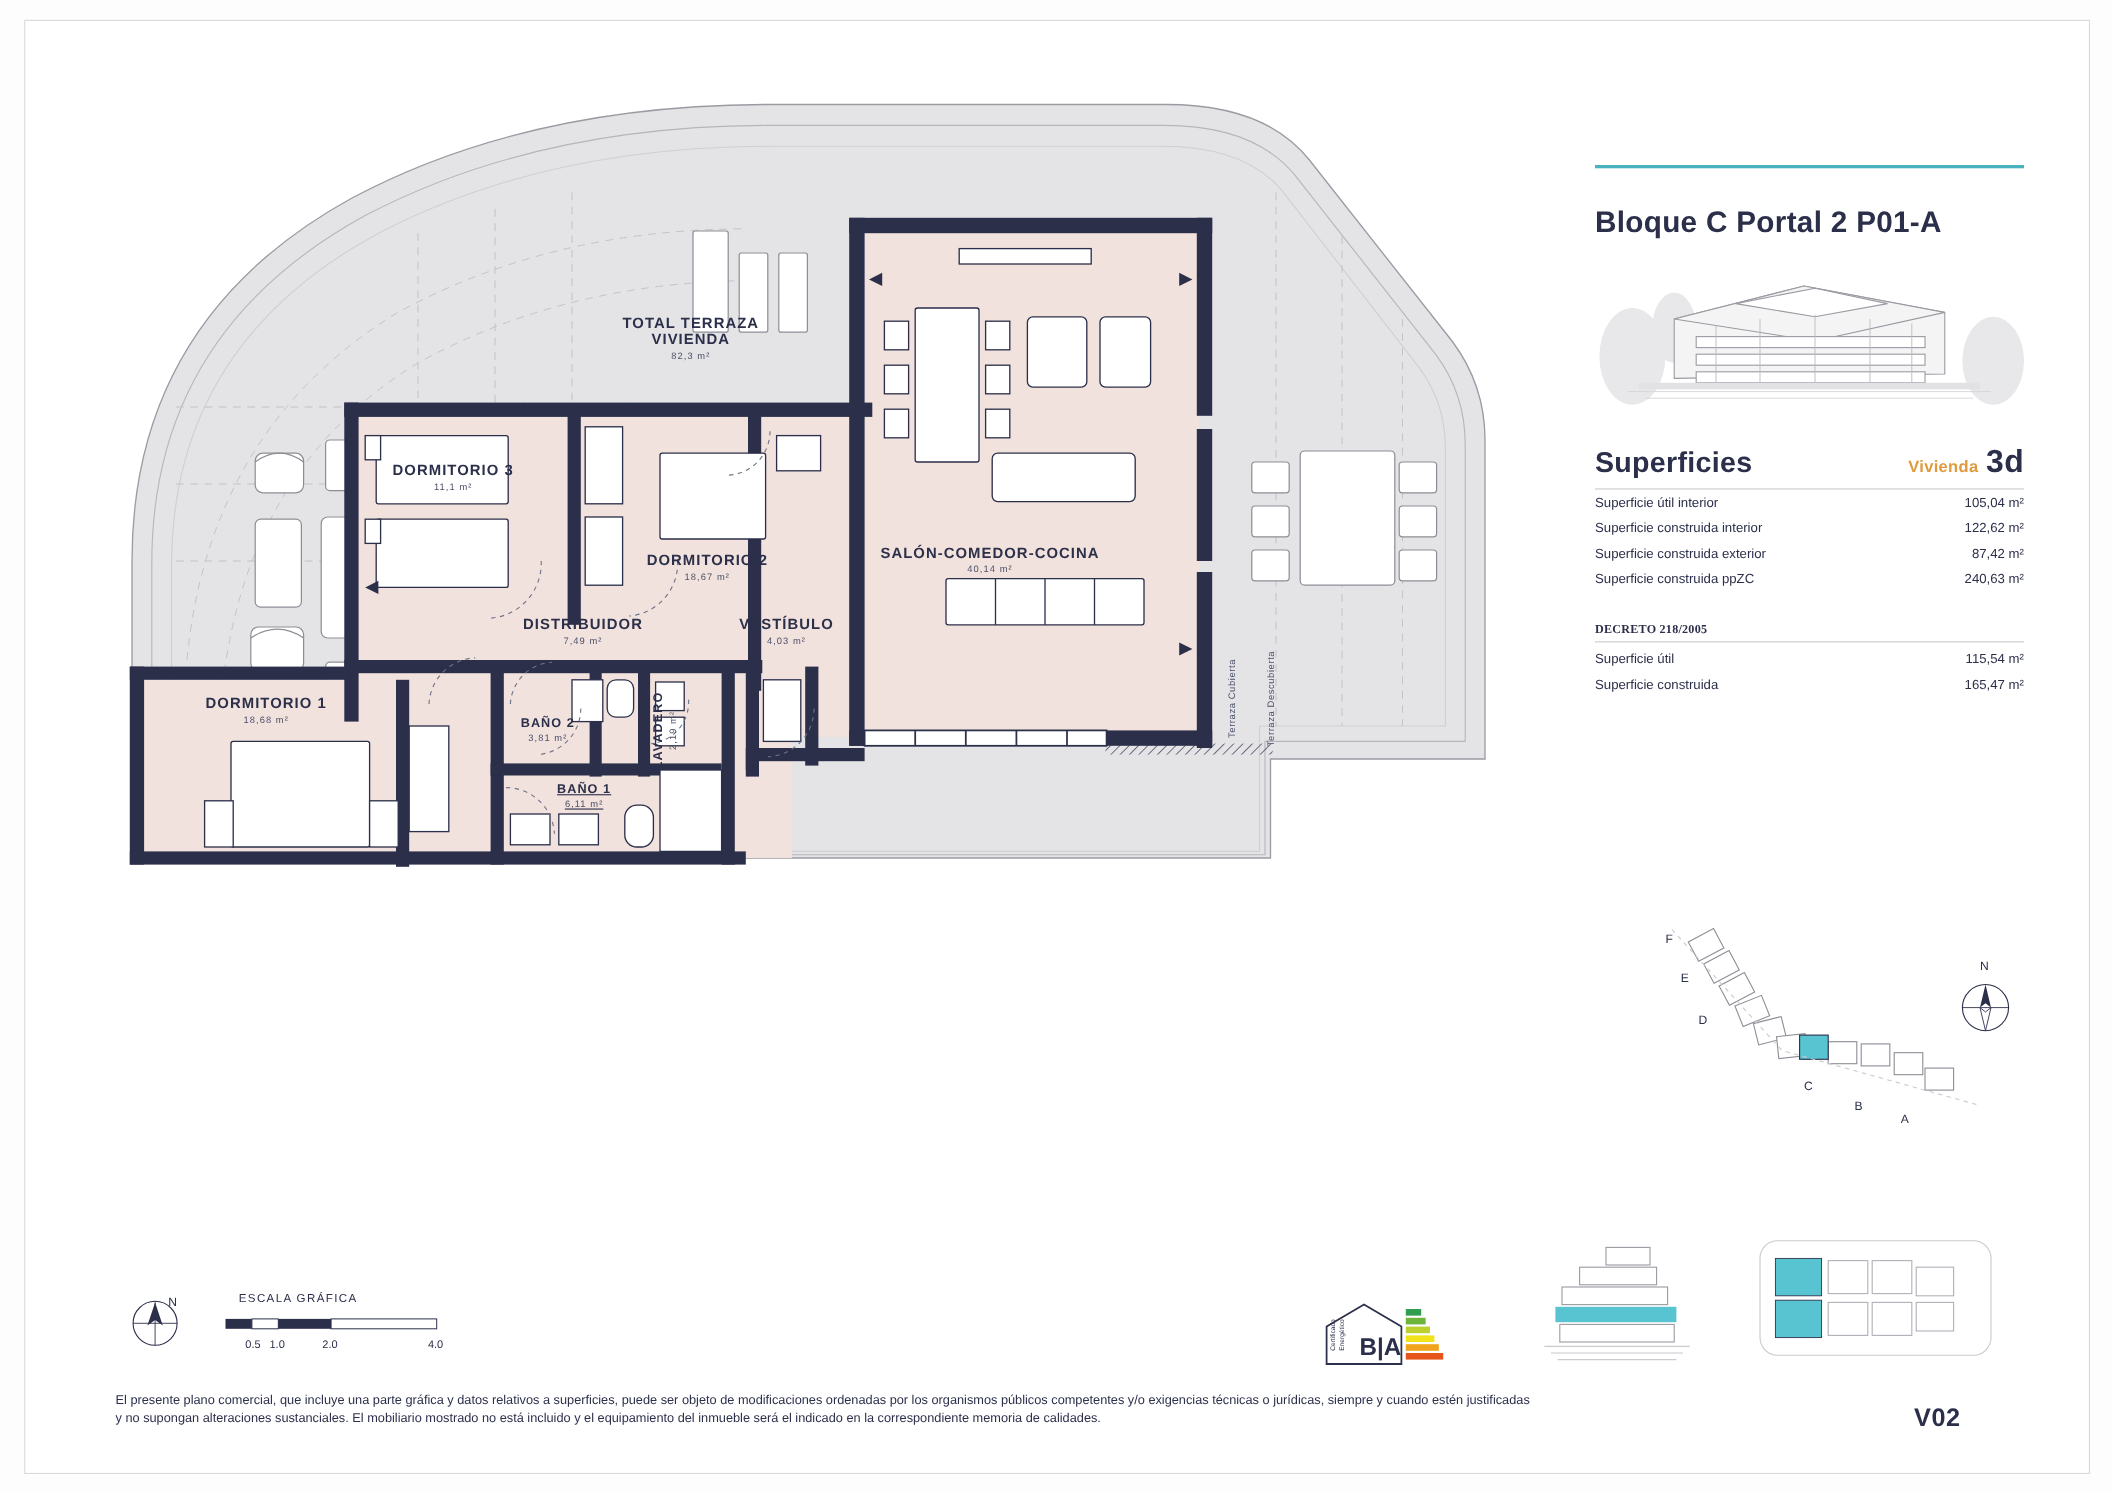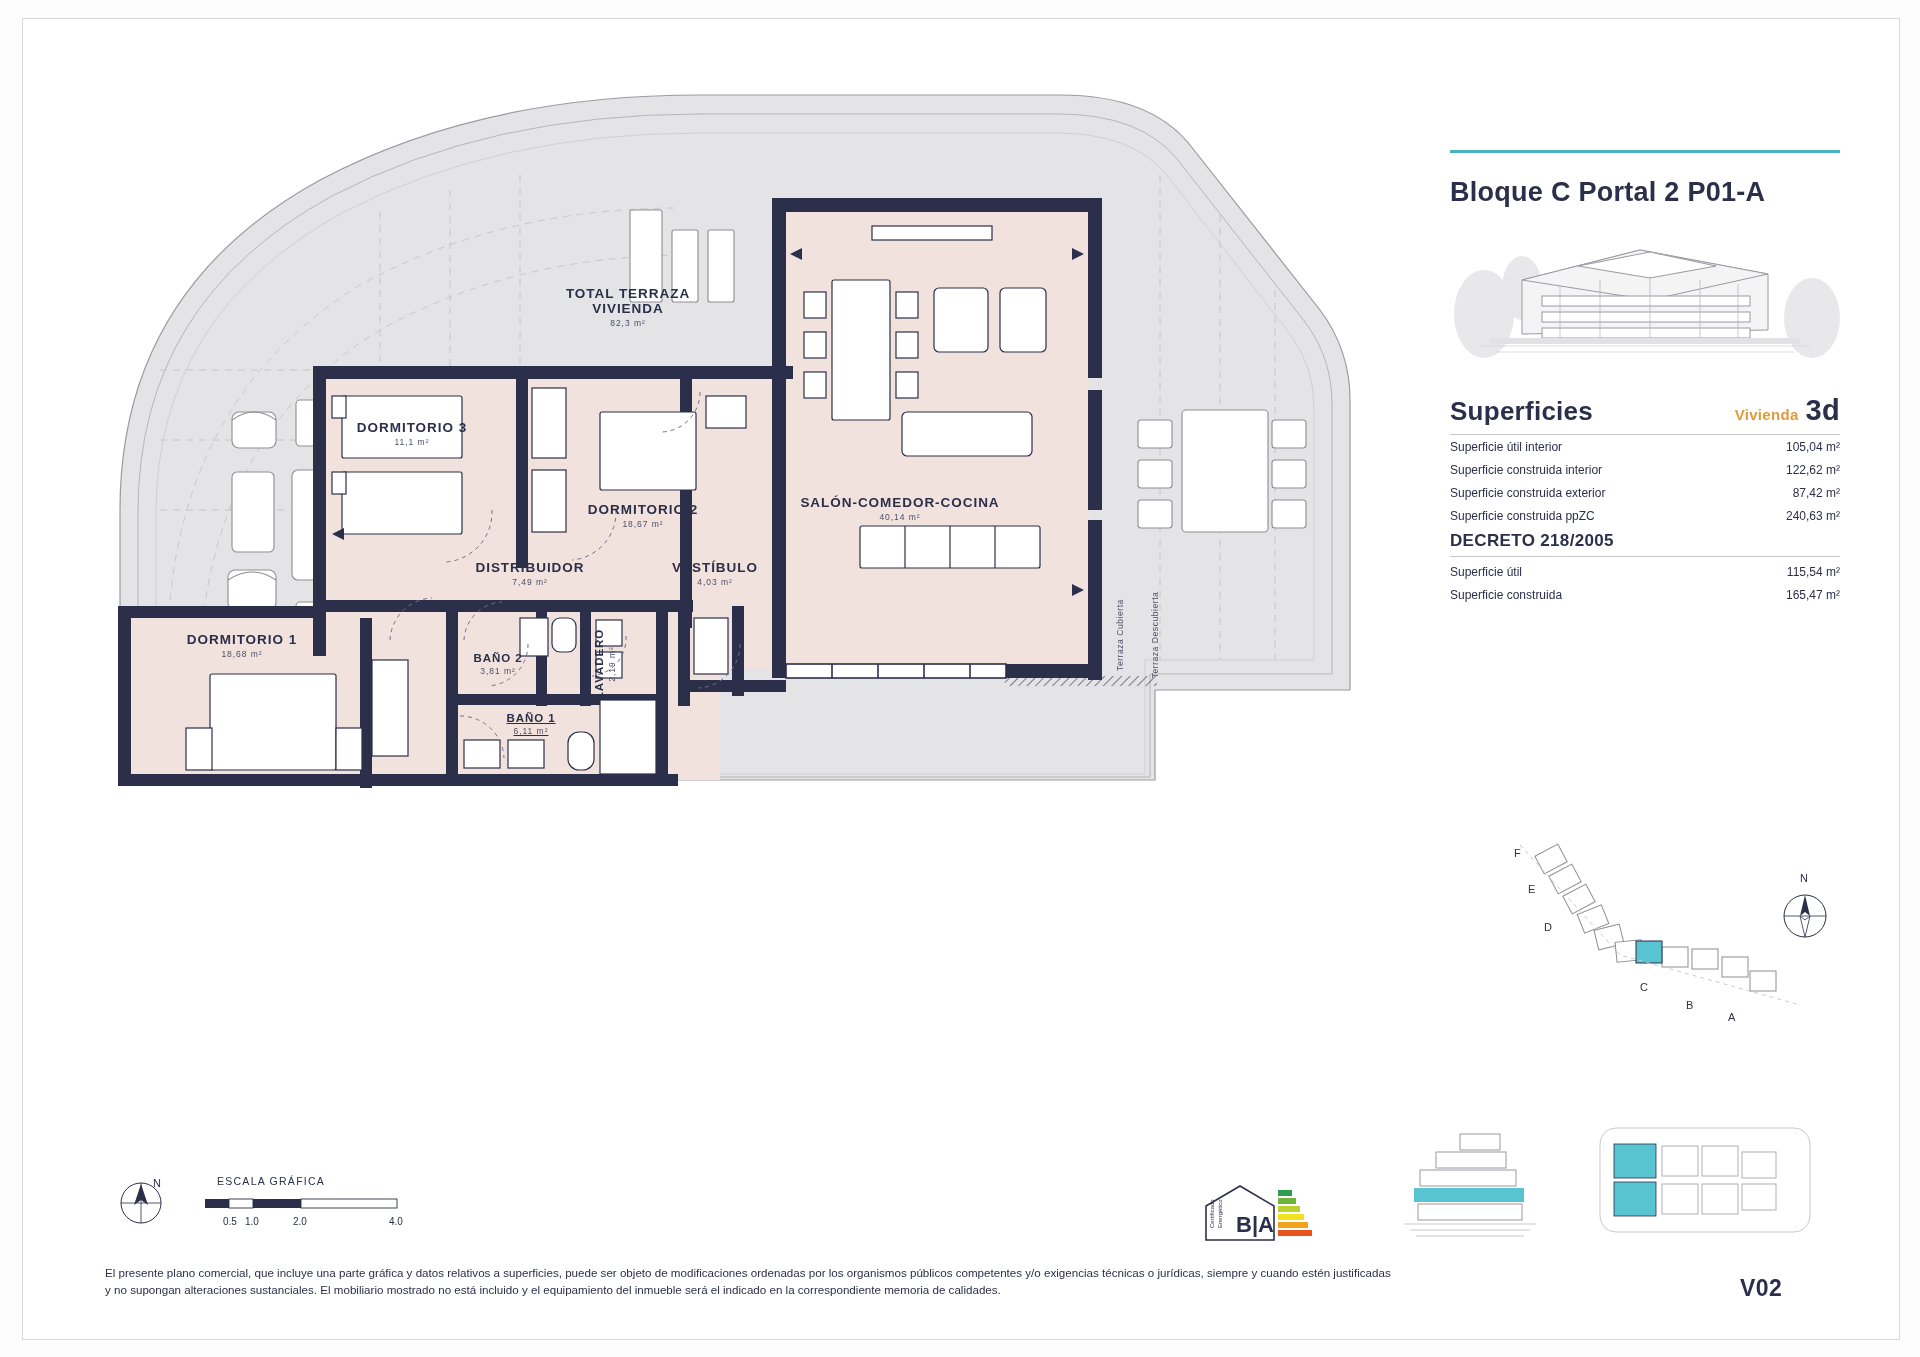--- a/index.html
+++ b/index.html
@@ -21,32 +21,32 @@
   .room-label{position:absolute;text-align:center;letter-spacing:.06em;}
   .room-label .nm{font-size:13.5px;font-weight:700;color:#2b2f4a;white-space:nowrap;}
   .room-label .ar{font-size:8.5px;color:#4a4f68;margin-top:2px;white-space:nowrap;}
   .room-label.small .nm{font-size:11.5px;}
 
   .vert{transform:rotate(-90deg);transform-origin:center center;}
 
   
   .panel{position:absolute;left:1450px;top:150px;width:390px;}
   .rule{height:3px;background:#49b2bf;width:390px;}
-  .title{font-size:27px;font-weight:700;letter-spacing:.01em;margin-top:24px;color:#2b2f4a;}
+  .title{font-size:27px;font-weight:700;letter-spacing:.01em;margin-top:34px;color:#2b2f4a;}
   .render{margin-top:18px;width:390px;height:140px;position:relative;overflow:hidden;}
 
   .sup-head{margin-top:28px;display:flex;align-items:baseline;justify-content:space-between;}
   .sup-head .sup{font-size:26px;font-weight:700;color:#2b2f4a;letter-spacing:.01em;}
   .sup-head .viv{font-size:15px;color:#e09a3c;font-weight:700;letter-spacing:.02em;}
   .sup-head .viv b{font-size:29px;color:#2b2f4a;margin-left:7px;}
   .hr{height:1px;background:#c9c9c9;margin-top:7px;}
 
   .row{display:flex;justify-content:space-between;font-size:12px;padding:4.5px 0;color:#2b2f4a;}
   .row .v{font-weight:400;}
-  .decreto{margin-top:4px;font-size:17px;font-weight:700;letter-spacing:.02em;}
+  .decreto{margin-top:29px;font-size:11px;font-weight:700;letter-spacing:.02em;font-family:Liberation Serif, serif;}
   .decreto-hr{height:1px;background:#c9c9c9;margin-top:5px;margin-bottom:3px;}
 
   
   .keyplan{position:absolute;left:1500px;top:835px;width:330px;height:230px;}
   .compass{position:absolute;left:1770px;top:870px;width:70px;height:80px;}
 
   
   .bottom-icons{position:absolute;left:1390px;top:1120px;width:450px;height:120px;}
 
   

